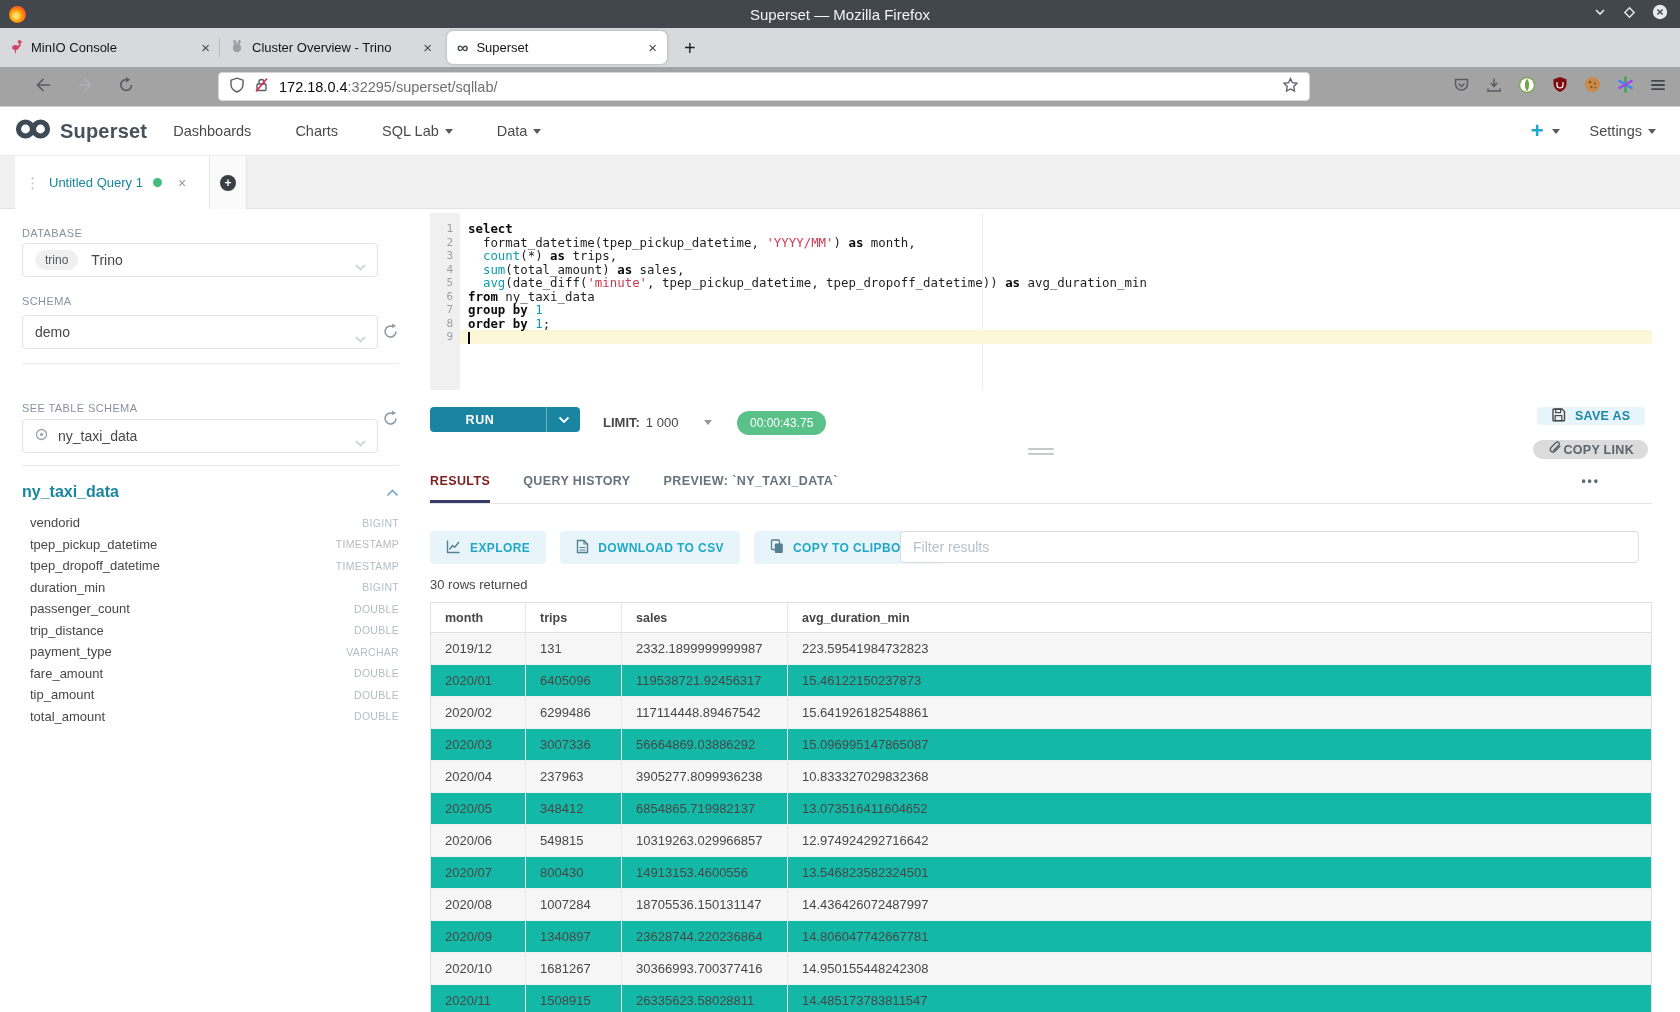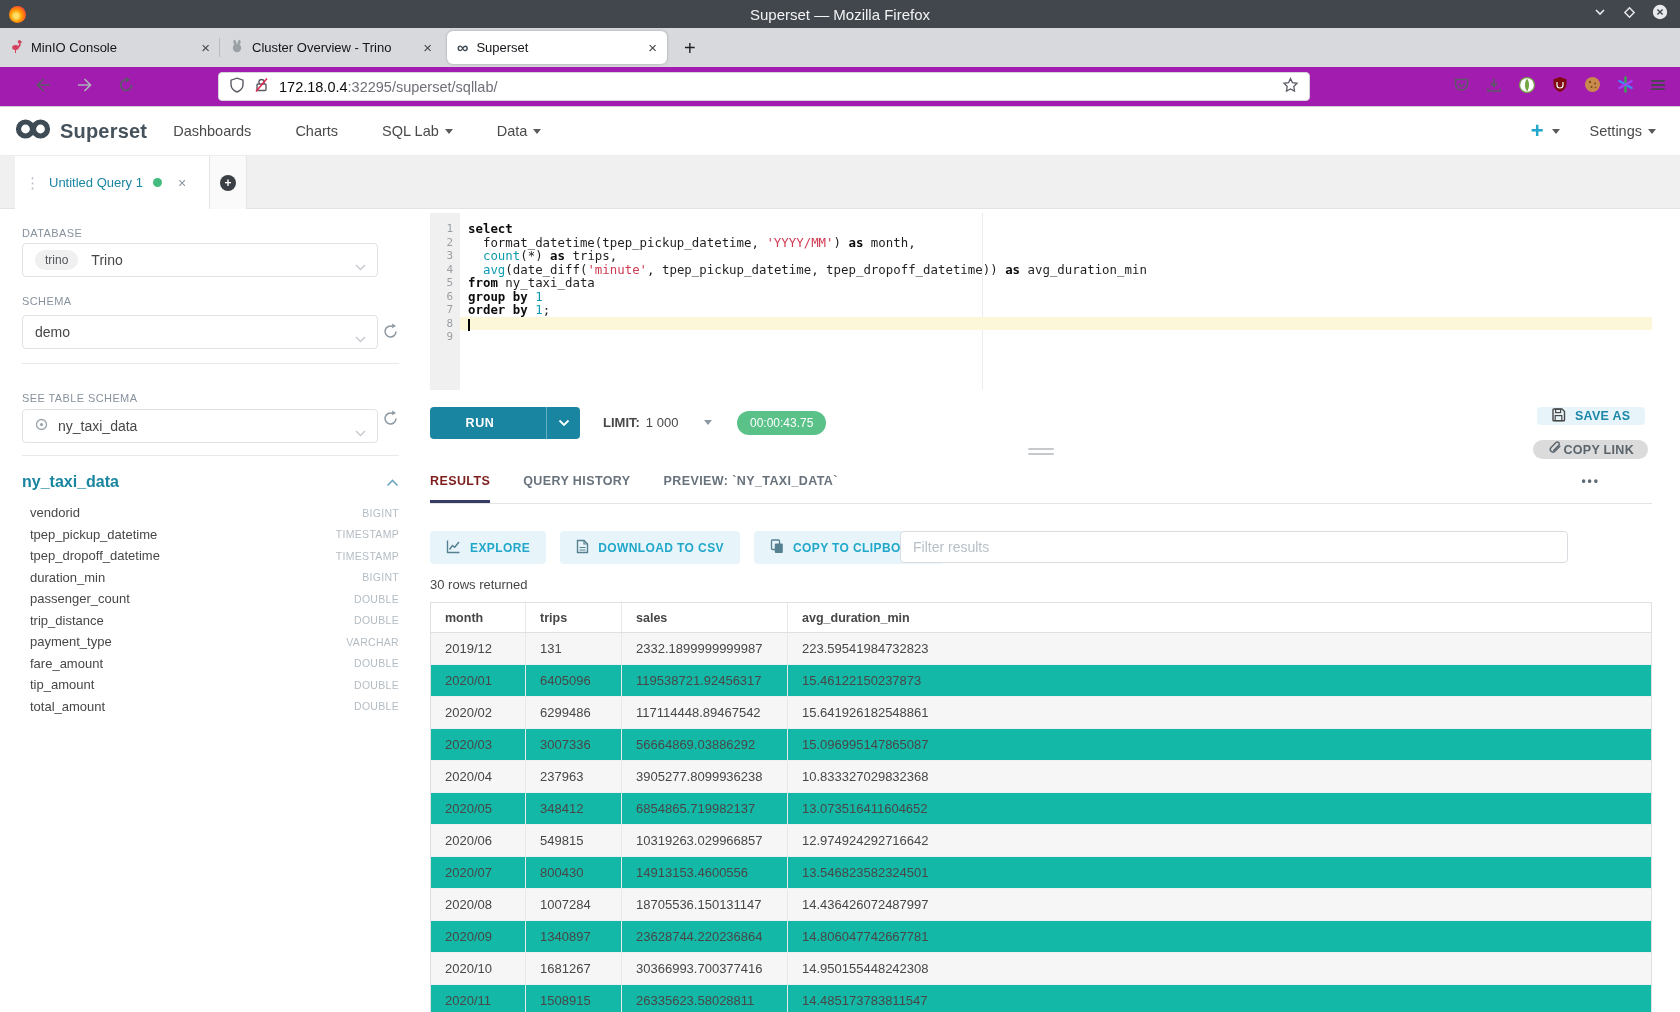--- a/index.html
+++ b/index.html
@@ -22,21 +22,21 @@
   
   .tabstrip{ position:absolute; top:28px; left:0; width:100%; height:39px; background:#D7D9DC; display:flex; align-items:center; }
   .btab{ height:39px; display:flex; align-items:center; padding:0 10px; font-size:13px; color:#15141A; position:relative; }
   .btab .sep{ position:absolute; right:0; top:10px; height:19px; width:1px; background:#B9BCC1; }
   .btab-label{ flex:1; white-space:nowrap; overflow:hidden; margin-left:8px; }
   .tclose{ color:#45474D; font-size:15px; margin-left:8px; line-height:1; }
   .btab.active{ background:#fff; border-radius:6px; height:33px; margin:3px 5px; box-shadow:0 0 3px rgba(0,0,0,.25); }
   .newtab{ font-size:20px; color:#1E1F24; margin-left:12px; line-height:1; }
 
   
-  .navbar{ position:absolute; top:67px; left:0; width:100%; height:40px; background:#a21caf; border-bottom:1px solid #CCCDD2; }
+  .navbar{ position:absolute; top:67px; left:0; width:100%; height:40px; background:#a3a3a3; border-bottom:1px solid #CCCDD2; }
   .nav-btns{ position:absolute; left:34px; top:0; height:39px; display:flex; align-items:center; gap:24px; }
   .urlbar{ position:absolute; left:218px; top:5px; width:1092px; height:29px; background:#fff; border:1px solid #D4D4DA; border-radius:4px; display:flex; align-items:center; padding:0 10px; }
   .url-text{ font-size:14.5px; margin-left:10px; white-space:nowrap; }
   .url-host{ color:#0C0C0D; }
   .url-rest{ color:#6F6F78; }
   .url-star{ margin-left:auto; }
   .nav-right{ position:absolute; right:14px; top:0; height:39px; display:flex; align-items:center; gap:16px; }
 
   
   .appnav{ position:absolute; top:107px; left:0; width:100%; height:49px; background:#fff; border-bottom:1px solid #ECECEC; display:flex; align-items:center; }
@@ -82,21 +82,21 @@
   .tk-kw{ color:#0B0B0B; font-weight:700; }
   .tk-fn{ color:var(--c-fn); }
   .tk-num{ color:var(--c-fn); }
   .tk-str{ color:var(--c-str); }
   .tk-pl{ color:#1F1F1F; }
   .cursor{ display:inline-block; width:2px; height:12px; background:#000; vertical-align:text-bottom; }
   .pmargin{ position:absolute; left:552px; top:0; bottom:0; width:1px; background:#ECECEC; }
 
   
   .runbar{ position:absolute; left:430px; top:407px; width:1222px; height:32px; }
-  .run-btn{ position:absolute; left:0; top:0; width:150px; height:32px; background:var(--c-run); border-radius:4px; display:flex; align-items:center; color:#fff;gap:16px; }
+  .run-btn{ position:absolute; left:0; top:0; width:150px; height:25px; background:var(--c-run); border-radius:4px; display:flex; align-items:center; color:#fff;gap:16px; }
   .run-label{ flex:1; text-align:center; font-size:12.5px; font-weight:700; letter-spacing:.6px; }
   .run-split{ width:34px; height:100%; border-left:1px solid rgba(255,255,255,.35); display:flex; align-items:center; justify-content:center; }
   .limit{ position:absolute; left:173px; top:8px; font-size:13px; color:#484848; display:flex; align-items:center; }
   .limit-label{ font-weight:700; margin-right:6px; }
   .limit-caret{ width:0; height:0; border-left:4px solid transparent; border-right:4px solid transparent; border-top:5px solid #8C98A2; margin-left:26px; }
   .timer{ position:absolute; left:307px; top:4px; height:24px; padding:0 13px; border-radius:12px; background:var(--c-timer); color:#fff; font-size:12px; display:flex; align-items:center; }
   .run-right{ position:absolute; right:4px; top:0; height:32px; display:flex; align-items:center; gap:15px;flex-direction:column; }
   .saveas{ height:31px; padding:0 14px; background:#E7F5FA; border-radius:4px; display:flex; align-items:center; gap:9px; color:#1C87A8; font-size:12.5px; font-weight:700; letter-spacing:.3px; }
   .copylink{ height:31px; padding:0 14px; background:#DBDBDB; border-radius:12px; display:flex; align-items:center; gap:0; color:#5A646C; font-size:12.5px; font-weight:700; letter-spacing:.3px; }
   .more-dots{ color:#5F6B74; font-size:12px; font-weight:700; letter-spacing:2px; }
@@ -105,21 +105,21 @@
   .draghandle div{ height:2px; background:#C6CACD; margin-bottom:3px; border-radius:1px; }
 
   
   .rtabs{ position:absolute; left:430px; top:466px; width:1222px; height:38px; border-bottom:1px solid #E4E4E4; display:flex; gap:33px; }
   .rtab{ font-size:12.5px; font-weight:700; letter-spacing:.4px; color:#67727C; padding-top:8px; height:37px; }
   .rtab.active{ color:#7f1d1d; border-bottom:3px solid var(--c-ink); }
 
   
   .resbar{ position:absolute; left:430px; top:531px; width:1222px; height:33px; }
   .rbtn{ float:left; height:33px; padding:0 16px; margin-right:14px; background:#E7F5FA; border-radius:4px; color:var(--c-accent); font-weight:700; font-size:12px; letter-spacing:.4px; display:flex; align-items:center; gap:9px; }
-  .filter{ position:absolute; left:470px; top:0; width:668px; height:32px; border:1px solid #D9DDE1; border-radius:4px; padding:0 12px; font-size:14px; color:#444; font-family:"Liberation Sans", sans-serif; outline:none; }
+  .filter{ position:absolute; left:470px; top:0; width:739px; height:32px; border:1px solid #D9DDE1; border-radius:4px; padding:0 12px; font-size:14px; color:#444; font-family:"Liberation Sans", sans-serif; outline:none; }
   .filter::placeholder{ color:#B7BFC7; }
 
   .rowcount{ position:absolute; left:430px; top:577px; font-size:13px; color:#474747; }
 
   
   .grid{ position:absolute; left:430px; top:602px; width:1222px; border:1px solid #E0E0E0; border-bottom:none; }
   .ghead{ display:flex; height:30px; border-bottom:1px solid #E0E0E0; background:#fff; }
   .ghead .gcell{ font-weight:700; font-size:12.5px; }
   .grow{ display:flex; height:32px; border-bottom:1px solid #F0F0F0; background:#14b8a6; }
   .grow.stripe{ background:#F6F6F6; }
@@ -304,21 +304,21 @@
           </svg></span>
     </div>
     <div class="sb-label" style="margin-top:18px">SCHEMA</div>
     <div class="sb-select" style="margin-top:7px">
       <span>demo</span>
       <span class="sb-chev i"><svg width="11" height="7">
             <polyline points="1,1 5.5,5.5 10,1" fill="none" stroke="#C6CBD1" stroke-width="1.5"></polyline>
           </svg></span>
     </div>
     <div class="sb-divider" style="margin-top:14px"></div>
-    <div class="sb-label" style="margin-top:28px">SEE TABLE SCHEMA</div>
+    <div class="sb-label" style="margin-top:38px">SEE TABLE SCHEMA</div>
     <div class="sb-select" style="margin-top:4px">
       <span class="i" style="margin-right:10px"><svg width="13" height="13">
             <circle cx="6.5" cy="6.5" r="5" fill="none" stroke="#9AA4AC" stroke-width="1.3"></circle>
             <circle cx="6.5" cy="6.5" r="1.6" fill="#9AA4AC"></circle>
           </svg></span>
       <span>ny_taxi_data</span>
       <span class="sb-chev i"><svg width="11" height="7">
             <polyline points="1,1 5.5,5.5 10,1" fill="none" stroke="#C6CBD1" stroke-width="1.5"></polyline>
           </svg></span>
     </div>
@@ -392,20 +392,21 @@
         <div class="gut-num">6</div>
         <div class="gut-num">7</div>
         <div class="gut-num">8</div>
         <div class="gut-num">9</div>
       </div>
     <div class="pmargin"></div>
     <div class="codes">
         <div class="code-line"><span class="tk-kw">select</span></div>
         <div class="code-line"><span class="tk-pl">  format_datetime(tpep_pickup_datetime, </span><span class="tk-str">'YYYY/MM'</span><span class="tk-pl">) </span><span class="tk-kw">as</span><span class="tk-pl"> month,</span></div>
         <div class="code-line"><span class="tk-pl">  </span><span class="tk-fn">count</span><span class="tk-pl">(*) </span><span class="tk-kw">as</span><span class="tk-pl"> trips,</span></div>
+        <div class="code-line"><span class="tk-pl">  </span><span class="tk-fn">sum</span><span class="tk-pl">(total_amount) </span><span class="tk-kw">as</span><span class="tk-pl"> sales,</span></div>
         <div class="code-line"><span class="tk-pl">  </span><span class="tk-fn">avg</span><span class="tk-pl">(date_diff(</span><span class="tk-str">'minute'</span><span class="tk-pl">, tpep_pickup_datetime, tpep_dropoff_datetime)) </span><span class="tk-kw">as</span><span class="tk-pl"> avg_duration_min</span></div>
         <div class="code-line"><span class="tk-kw">from</span><span class="tk-pl"> ny_taxi_data</span></div>
         <div class="code-line"><span class="tk-kw">group by</span><span class="tk-pl"> </span><span class="tk-num">1</span></div>
         <div class="code-line"><span class="tk-kw">order by</span><span class="tk-pl"> </span><span class="tk-num">1</span><span class="tk-pl">;</span></div>
         <div class="code-line active"><span class="cursor"></span></div>
       </div>
   </div>
 
   <div class="runbar">
     <div class="run-btn">

